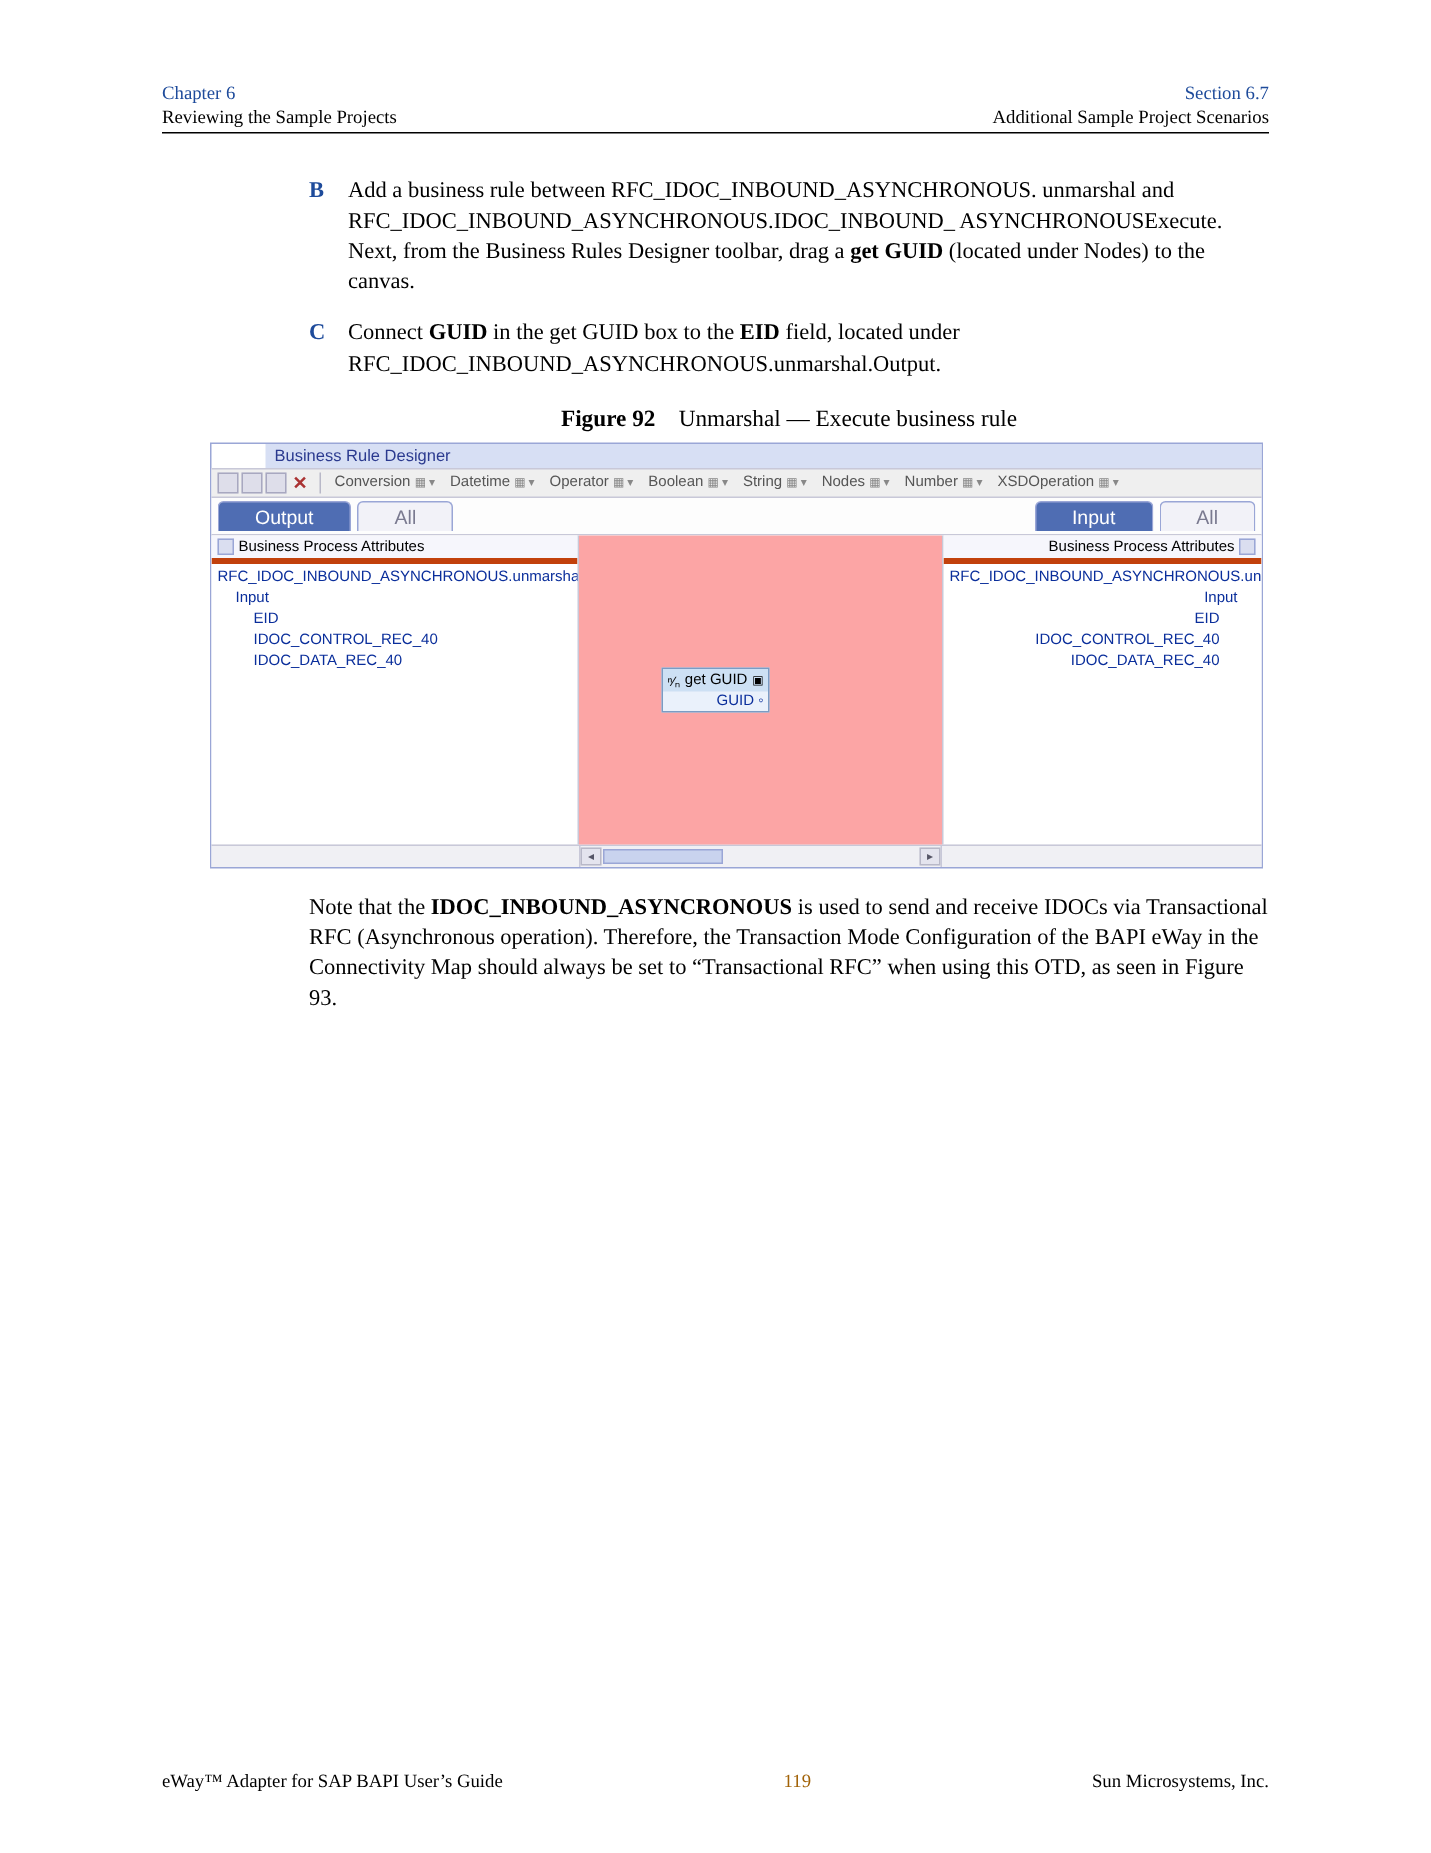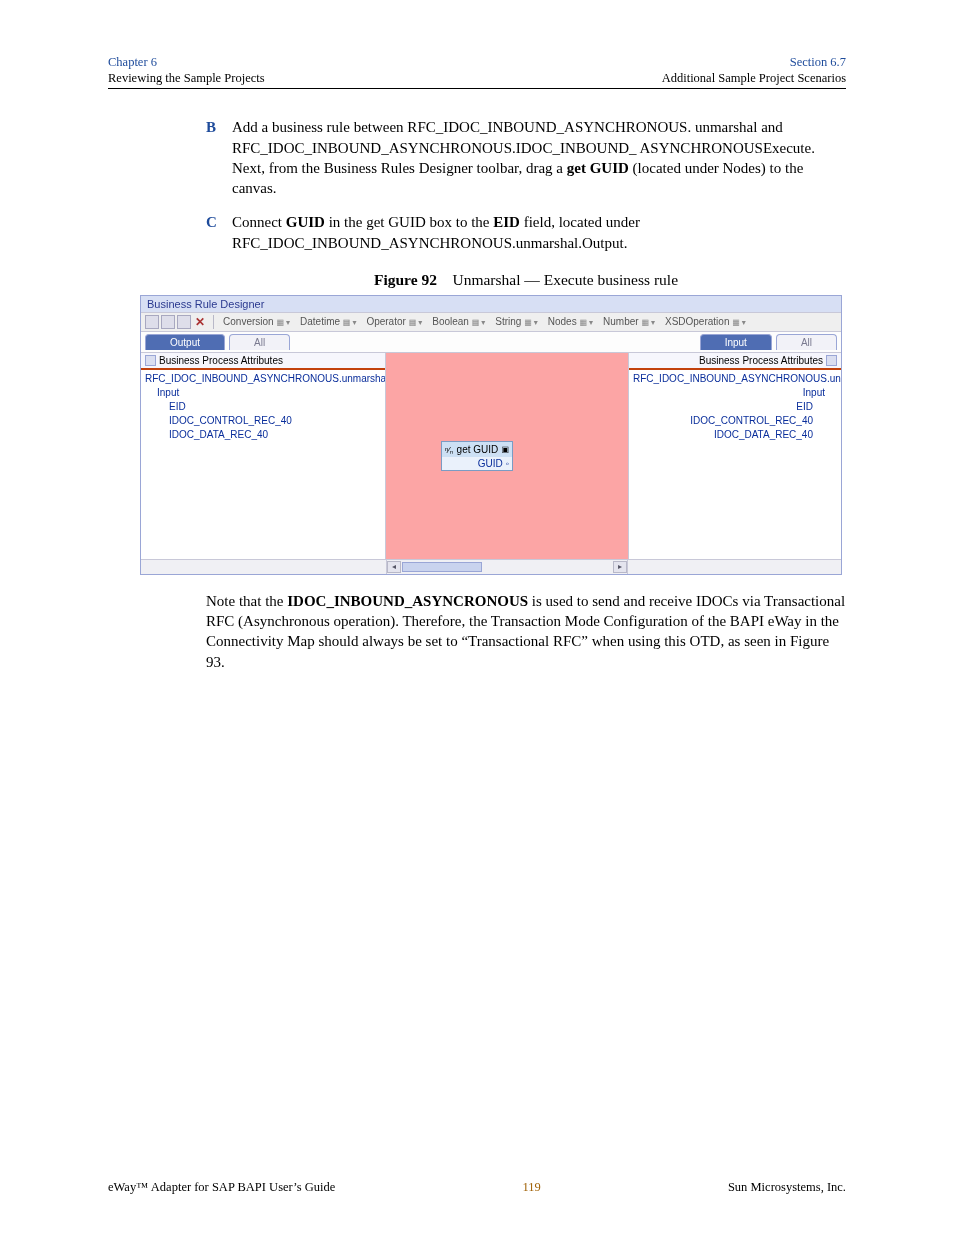--- a/index.html
+++ b/index.html
@@ -60,20 +60,21 @@
     color: #000;
     width: 702px;
     margin: 0 0 8px 32px;
     box-sizing: border-box;
   }
   .titlebar {
     background: #d7dff4;
     color: #2b3a8f;
     padding: 2px 6px;
     font-size: 11px;
+    margin-left: 36px;
   }
   .toolbar {
     background: #efefef;
     border-top: 1px solid #c8c8d8;
     border-bottom: 1px solid #c8c8d8;
     padding: 2px 4px;
     display: flex;
     align-items: center;
     gap: 2px;
     color: #444;
@@ -94,21 +95,21 @@
     border-bottom: 1px solid #c8c8d8;
     display: flex;
     justify-content: space-between;
     padding: 2px 0;
   }
   .tabgroup { display:flex; }
   .tab {
     border: 1px solid #9aa6d6;
     border-bottom: none;
     padding: 2px 24px;
-    font-size: 10px;
+    font-size: 13px;
     margin-left: 4px;
     border-radius: 4px 4px 0 0;
   }
   .tab.active { background: #4f6db3; color:#fff; }
   .tab.inactive { background:#f2f2f8; color:#7a7a90; }
   .panes {
     display: flex;
     height: 206px;
     background: #fff;
   }
@@ -119,21 +120,21 @@
   .pane.left { width: 245px; border-right:1px solid #c8c8d8; }
   .pane.center { flex:1; position:relative; background:#fca5a5; }
   .pane.right { width: 213px; border-left:1px solid #c8c8d8; }
   .tree-title {
     background:#f6f6fc;
     padding:2px 4px;
     color:#000;
     display:flex;
     align-items:flex-start;
     gap:3px;
-    border-bottom:2px solid #c2410c;
+    border-bottom:4px solid #c2410c;
   }
   .tree-title .tic { width:11px; height:11px; background:#dadef0; border:1px solid #9aa6d6; box-sizing:border-box;}
   .tree { list-style:none; margin:0; padding:2px 4px 2px 4px; color:#0a2e9b; line-height:1.4;}
   .tree.right-tree { text-align:right; }
   .tree li { white-space:nowrap; }
   .tree .ind1 { padding-left: 12px; }
   .tree .ind2 { padding-left: 24px; }
   .tree.right-tree .ind1 { padding-left:0; padding-right:12px;}
   .tree.right-tree .ind2 { padding-left:0; padding-right:24px;}
   .nbox { font-size:8px; color:#888;}

